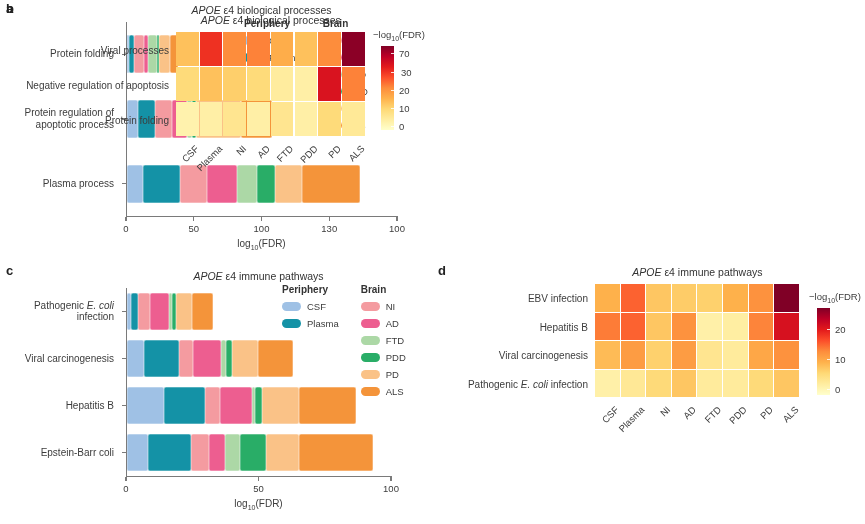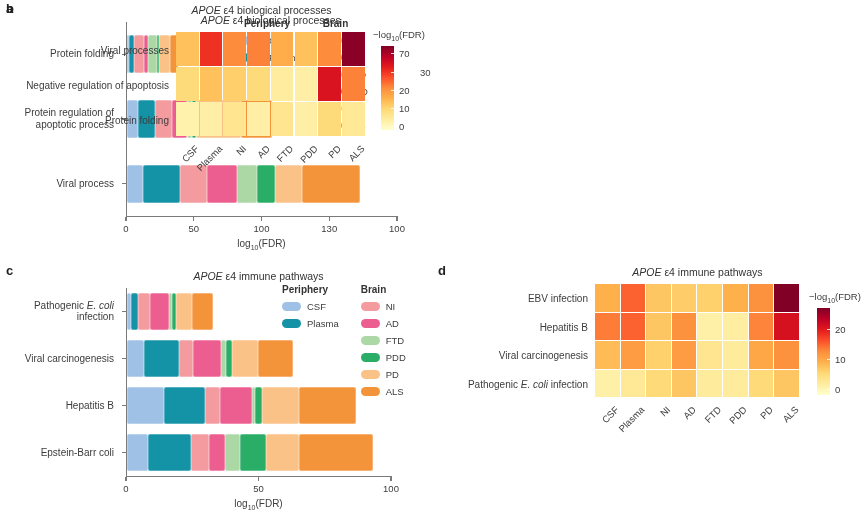--- a/index.html
+++ b/index.html
@@ -58,21 +58,21 @@
         <div class="bar" style="left: 127px; top: 100px; height: 38px;">
           <div class="seg" style="width: 10.84px; background: rgb(159, 193, 229);"></div>
           <div class="seg" style="width: 17.615px; background: rgb(20, 146, 166);"></div>
           <div class="seg" style="width: 16.26px; background: rgb(244, 155, 160);"></div>
           <div class="seg" style="width: 14.905px; background: rgb(237, 94, 144);"></div>
           <div class="seg" style="width: 5.42px; background: rgb(172, 216, 166);"></div>
           <div class="seg" style="width: 4.065px; background: rgb(41, 173, 103);"></div>
           <div class="seg" style="width: 44.715px; background: rgb(250, 194, 135);"></div>
           <div class="seg" style="width: 31.165px; background: rgb(244, 148, 58);"></div>
         </div>
-        <div class="cat-label" style="left: 2px; top: 183.667px; width: 112px;">Viral process</div>
+        <div class="cat-label" style="left: 2px; top: 183.667px; width: 112px;">Plasma process</div>
         <div class="ytick" style="left: 122px; top: 183.067px;"></div>
         <div class="bar" style="left: 127px; top: 164.667px; height: 38px;">
           <div class="seg" style="width: 16.26px; background: rgb(159, 193, 229);"></div>
           <div class="seg" style="width: 36.585px; background: rgb(20, 146, 166);"></div>
           <div class="seg" style="width: 27.1px; background: rgb(244, 155, 160);"></div>
           <div class="seg" style="width: 29.81px; background: rgb(237, 94, 144);"></div>
           <div class="seg" style="width: 20.325px; background: rgb(172, 216, 166);"></div>
           <div class="seg" style="width: 17.615px; background: rgb(41, 173, 103);"></div>
           <div class="seg" style="width: 27.1px; background: rgb(250, 194, 135);"></div>
           <div class="seg" style="width: 58.265px; background: rgb(244, 148, 58);"></div>
@@ -170,21 +170,21 @@
         <div class="hm-col-label" style="right: 97.736px; top: 143px;">PD</div>
         <div class="hm-col-label" style="right: 74.036px; top: 143px;">ALS</div>
         <div class="cbar" style="left: 381px; top: 46px; width: 13px; height: 84px; background: linear-gradient(to top, rgb(255, 255, 204) 0%, rgb(255, 237, 160) 12.5%, rgb(254, 217, 118) 25%, rgb(254, 178, 76) 37.5%, rgb(253, 141, 60) 50%, rgb(252, 78, 42) 62.5%, rgb(227, 26, 28) 75%, rgb(189, 0, 38) 87.5%, rgb(128, 0, 38) 100%);"></div>
         <div class="cbar-tick" style="left: 391px; top: 126.348px;"></div>
         <div class="cbar-tick-label" style="left: 399px; top: 126.348px;">0</div>
         <div class="cbar-tick" style="left: 391px; top: 108.087px;"></div>
         <div class="cbar-tick-label" style="left: 399px; top: 108.087px;">10</div>
         <div class="cbar-tick" style="left: 391px; top: 89.8261px;"></div>
         <div class="cbar-tick-label" style="left: 399px; top: 89.8261px;">20</div>
         <div class="cbar-tick" style="left: 391px; top: 71.5652px;"></div>
-        <div class="cbar-tick-label" style="left: 420px; top: 71.5652px;">30</div>
+        <div class="cbar-tick-label" style="left: 401px; top: 71.5652px;">30</div>
         <div class="cbar-tick" style="left: 391px; top: 53.3043px;"></div>
         <div class="cbar-tick-label" style="left: 399px; top: 53.3043px;">70</div>
         <div class="cbar-label" style="left: 373px; top: 29px;">−log<sub>10</sub>(FDR)</div>
       </div>
   </section>
   <section class="panel" id="panel-c">
     <div class="letter">c</div>
     <div>
         <div class="chart-title" style="left: 126px; top: 8px; width: 265px;"><i>APOE</i> ε4 immune pathways</div>
         <div class="plot" style="left: 126px; top: 26px; width: 265px; height: 188px;"></div>

